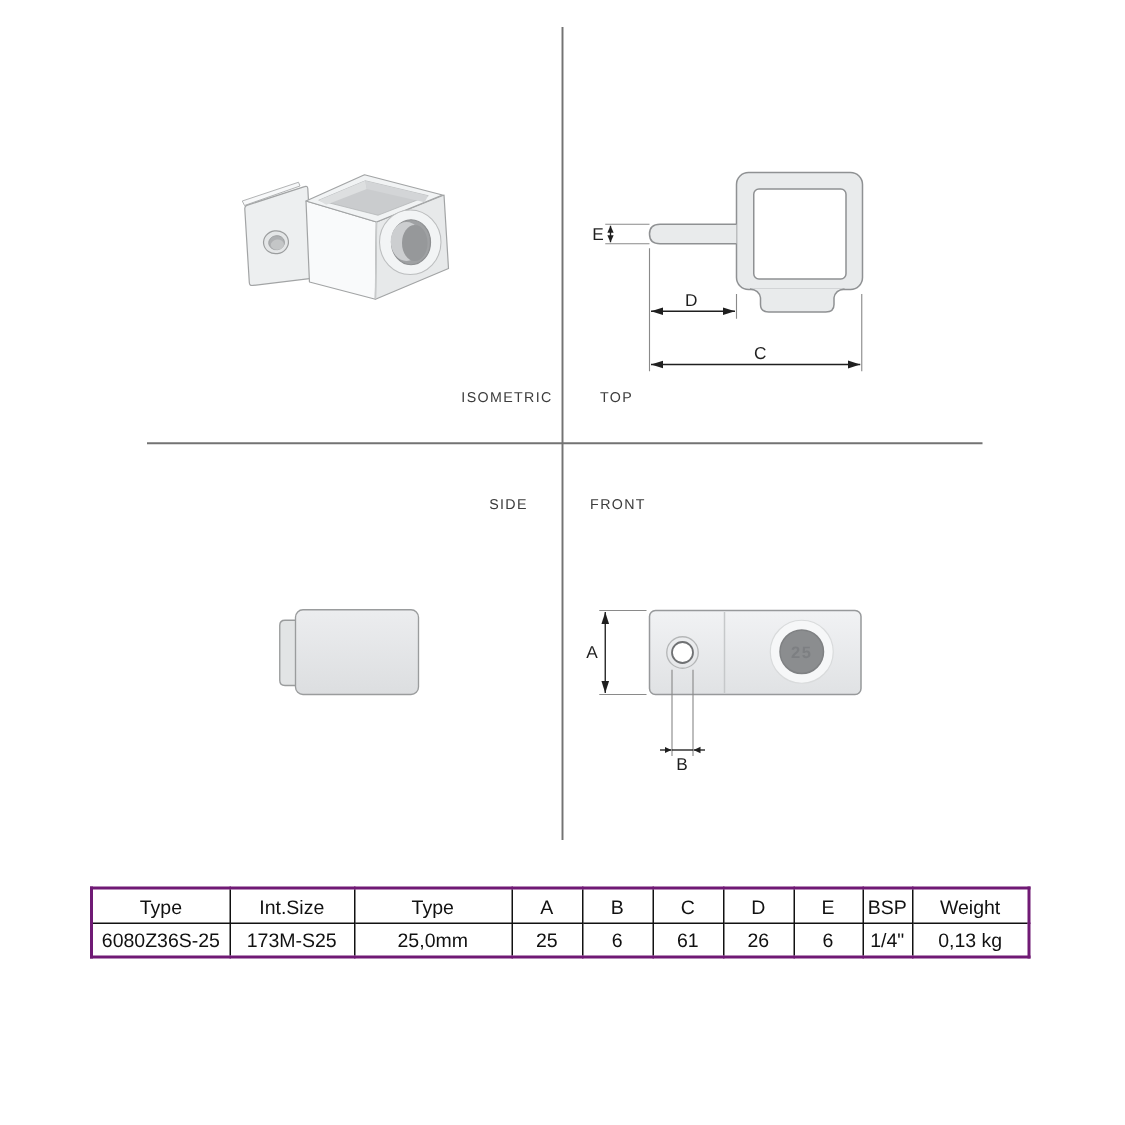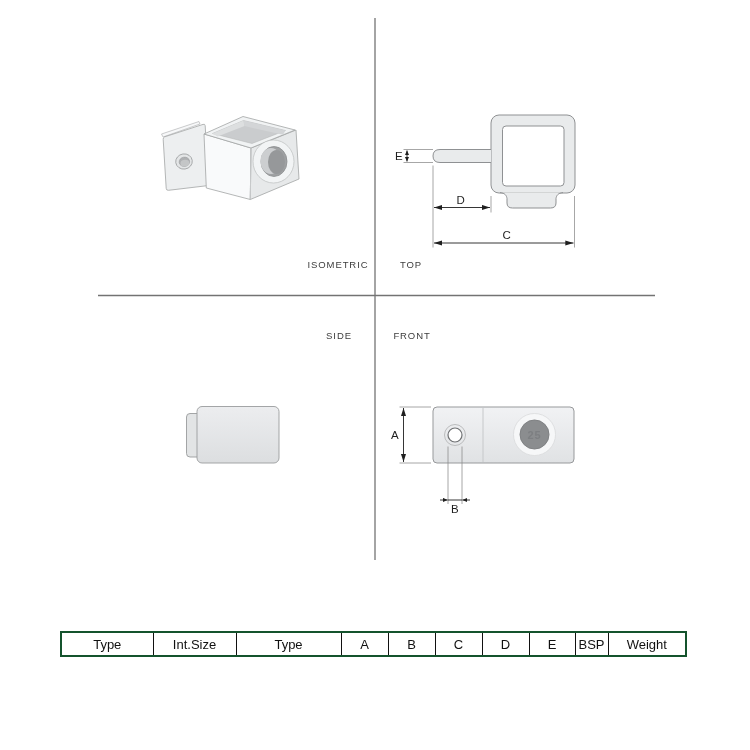--- a/index.html
+++ b/index.html
@@ -8,21 +8,21 @@
   svg{position:absolute;left:0;top:0;}
   .view-label{font-family:"Liberation Sans",sans-serif;font-size:9.5px;letter-spacing:.9px;fill:#3c3c3c;}
   .dim-label{font-family:"Liberation Sans",sans-serif;font-size:11.5px;fill:#1f1f1f;letter-spacing:.5px;}
   .bore-mark{font-family:"Liberation Sans",sans-serif;font-size:11px;font-weight:bold;fill:#7d7f82;letter-spacing:1px;}
   .dimline{stroke:#1f1f1f;stroke-width:.9;fill:none;}
   .extline{stroke:#8a8a8a;stroke-width:.75;fill:none;}
   .outline{stroke:#8f9193;stroke-width:1;}
   .divider{stroke:#737373;stroke-width:1.3;}
   table.spec{position:absolute;left:60px;top:591px;width:625px;border-collapse:collapse;
              table-layout:fixed;background:#fff;}
-  table.spec{border:2px solid #14532d;margin-top:40px;}
+  table.spec{border:2px solid #701a75;}
   table.spec th,table.spec td{border:1px solid #111;font-family:"Liberation Sans",sans-serif;
              font-size:13px;font-weight:normal;color:#111;text-align:center;padding:0;
              white-space:nowrap;overflow:hidden;}
   table.spec th{height:22px;}
   table.spec td{height:21px;}
 </style>
 </head>
 <body>
 
 <div class="sheet">
@@ -146,16 +146,28 @@
     <th>Int.Size</th>
     <th>Type</th>
     <th>A</th>
     <th>B</th>
     <th>C</th>
     <th>D</th>
     <th>E</th>
     <th>BSP</th>
     <th>Weight</th>
   </tr>
+  <tr>
+    <td>6080Z36S-25</td>
+    <td>173M-S25</td>
+    <td>25,0mm</td>
+    <td>25</td>
+    <td>6</td>
+    <td>61</td>
+    <td>26</td>
+    <td>6</td>
+    <td>1/4"</td>
+    <td>0,13 kg</td>
+  </tr>
 </tbody>
     </table>
 
 </div>
 
 </body></html>

